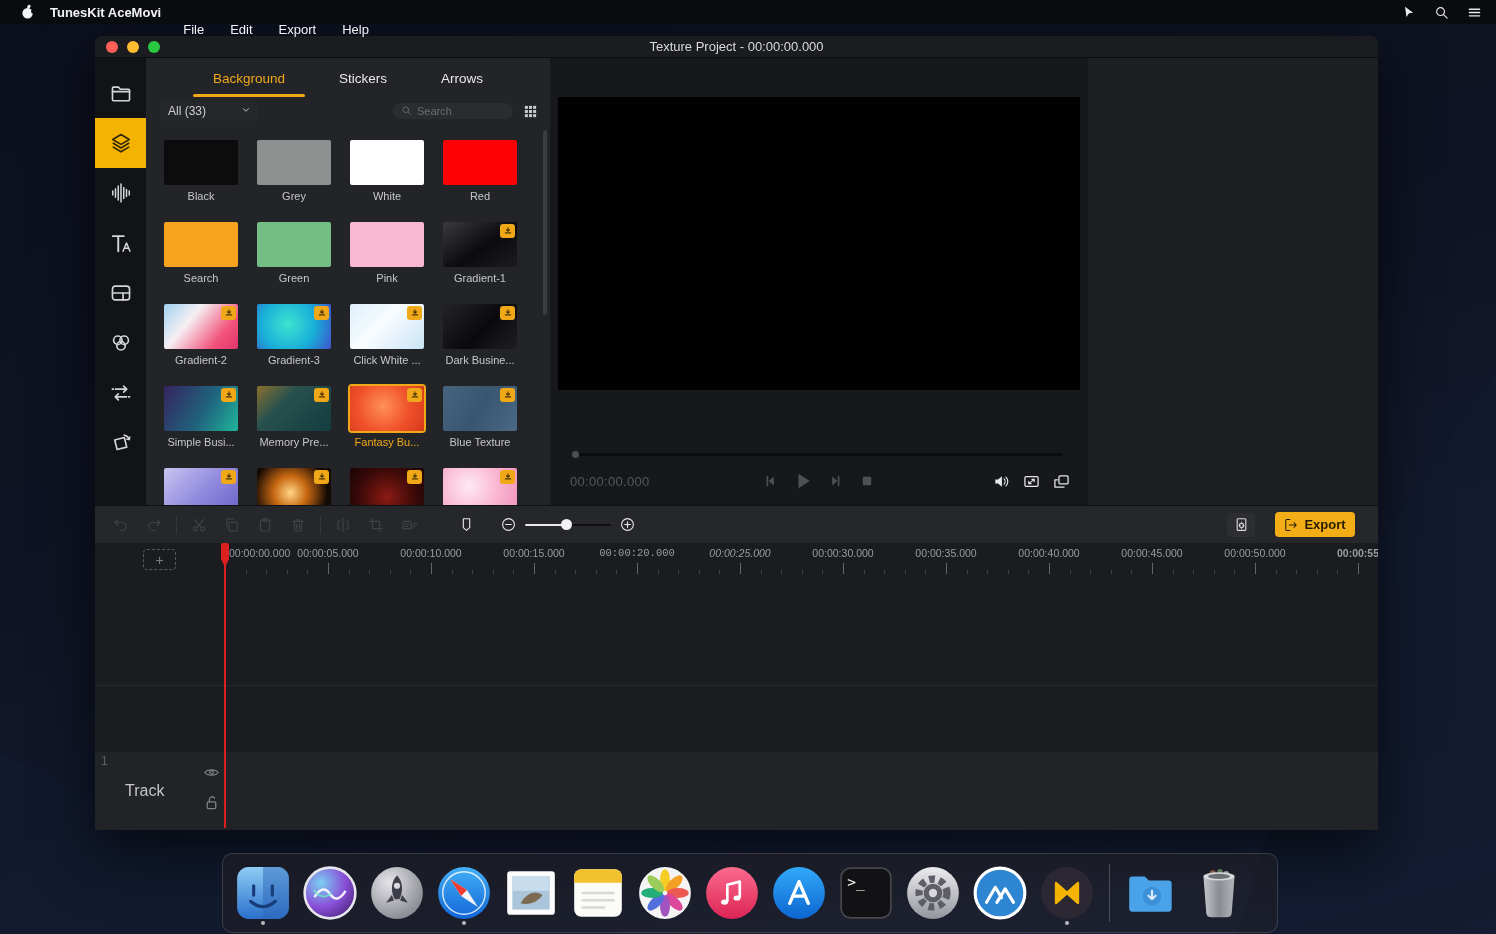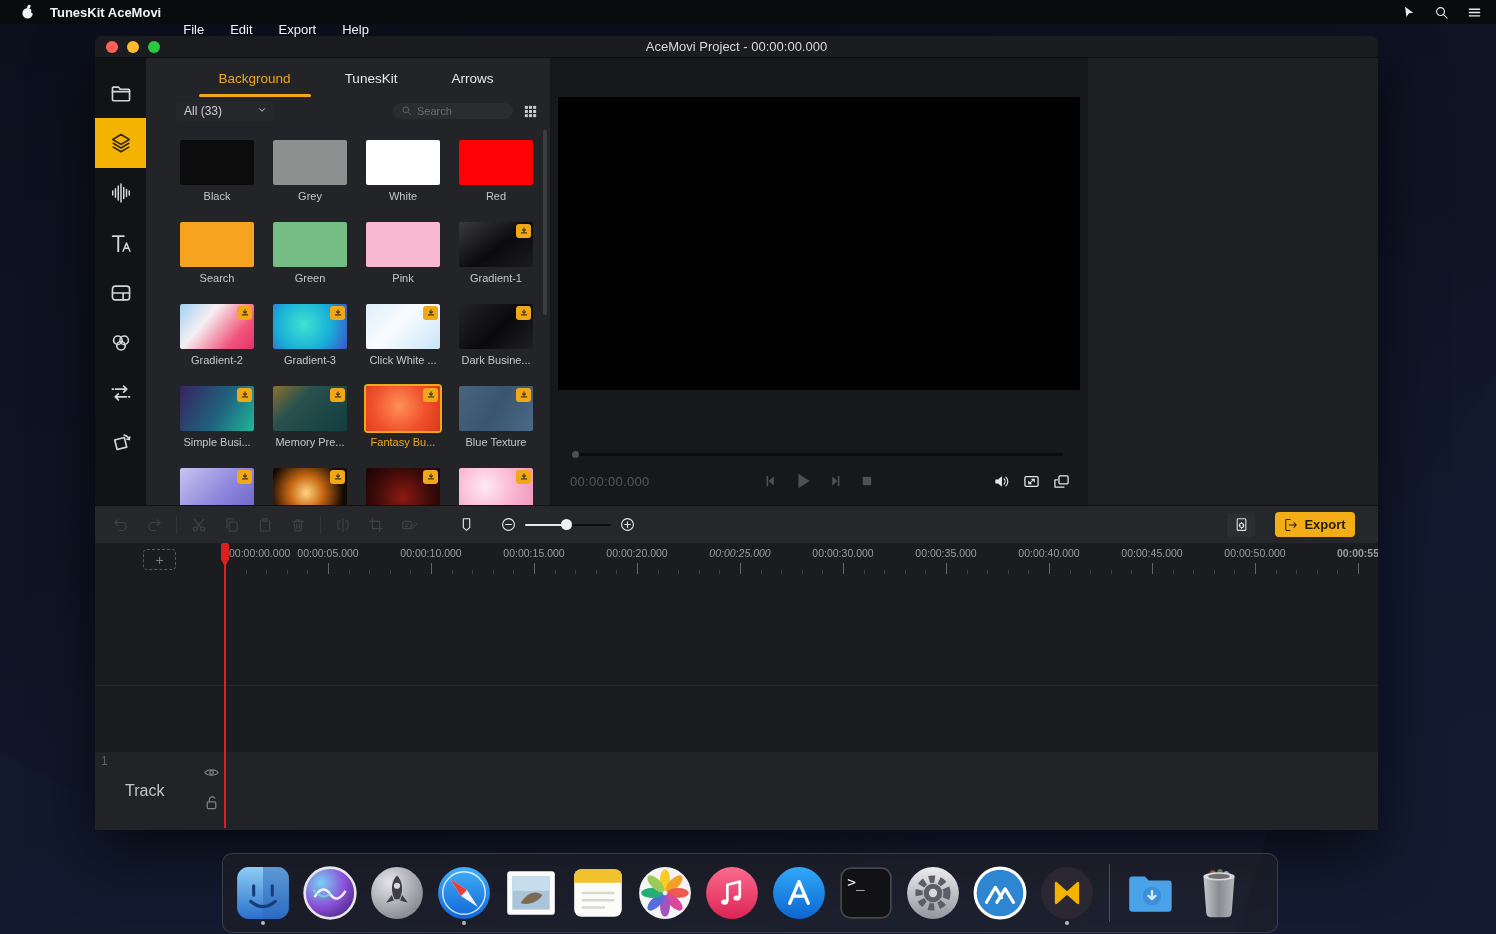--- a/index.html
+++ b/index.html
@@ -29,21 +29,21 @@
   .wtitle { position:absolute; left:0; right:0; top:3px; text-align:center; color:#d8d9dc; font-size:13px; }
 
   .main { position:absolute; top:22px; left:0; width:100%; height:447px; display:flex; }
 
   
   .rail { width:51px; background:#121316; padding-top:10px; display:flex; flex-direction:column; }
   .rail-btn { height:50px; display:flex; align-items:center; justify-content:center; color:#d4d5d8; }
   .rail-btn.active { background:#f5b301; color:#332a06; }
 
   
-  .panel { width:404px; background:#232428; position:relative; overflow:hidden;padding-left:16px; }
+  .panel { width:404px; background:#232428; position:relative; overflow:hidden; }
   .tabs { height:40px; display:flex; align-items:center; justify-content:center; gap:46px; }
   .tab { font-size:13.5px; color:#e8e8ea; position:relative; padding:10px 4px; cursor:default; }
   .tab.active { color:#f0a818; }
   .tab.active::after { content:""; position:absolute; left:50%; transform:translateX(-50%); bottom:-1px; width:112px; height:2.5px; background:#f0a818; border-radius:2px; }
   .filter-row { height:26px; display:flex; align-items:center; padding:0 12px 0 14px; }
   .dropdown { display:flex; align-items:center; gap:34px; background:#26272b; border-radius:3px; padding:2px 6px 2px 8px; color:#cfd0d3; font-size:12px; }
   .searchbox { margin-left:auto; display:flex; align-items:center; gap:5px; background:#2b2c30; border-radius:8px; height:16px; width:120px; padding:0 8px; color:#6b6d71; }
   .searchbox input { background:transparent; border:none; outline:none; color:#a9abaf; font-size:11px; width:84px; font-family:inherit; }
   .searchbox input::placeholder { color:#6b6d71; }
   .gridbtn { margin-left:10px; color:#c9cacd; display:flex; }
@@ -159,21 +159,21 @@
           </svg>
         </div>
       </span>
   </div>
 
   <div class="window">
     <div class="titlebar">
       <span class="tl red"></span>
       <span class="tl yel"></span>
       <span class="tl grn"></span>
-      <div class="wtitle">AceMovi Project - 00:00:00.000</div>
+      <div class="wtitle">Texture Project - 00:00:00.000</div>
     </div>
 
     <div class="main">
       <div class="rail" id="rail">
           <div class="rail-btn">
             <svg width="22" height="22" viewBox="0 0 16 16" fill="none" stroke="currentColor" stroke-width="1.2" stroke-linecap="round" stroke-linejoin="round">
               <path d="M1.8 12.9V4.4c0-.4.3-.7.7-.7h3.6l1.3 1.6h6.1c.4 0 .7.3.7.7v6.9c0 .4-.3.7-.7.7H2.5c-.4 0-.7-.3-.7-.7z"></path>
               <path d="M1.8 7h12.4"></path>
             </svg>
           </div>
@@ -218,21 +218,21 @@
             <svg width="22" height="22" viewBox="0 0 16 16" fill="none" stroke="currentColor" stroke-width="1.2" stroke-linecap="round" stroke-linejoin="round">
               <rect x="4.2" y="4.8" width="7.2" height="7.2" transform="rotate(-14 7.8 8.4)"></rect>
               <path d="M10.2 2.2c1.9.5 3.3 1.7 3.9 3.4M14.1 5.6l.3-2M14.1 5.6l-2-.4" stroke-width="1"></path>
             </svg>
           </div>
         </div>
 
       <div class="panel">
         <div class="tabs" id="tabs">
             <div class="tab active">Background</div>
-            <div class="tab">TunesKit</div>
+            <div class="tab">Stickers</div>
             <div class="tab">Arrows</div>
           </div>
         <div class="filter-row">
           <div class="dropdown">
             <span>All (33)</span>
             <span class="chev" id="chev-slot"><svg width="12" height="12" viewBox="0 0 16 16" fill="none" stroke="currentColor" stroke-width="1.2" stroke-linecap="round" stroke-linejoin="round">
                   <path d="M4.5 6.2 8 9.7l3.5-3.5"></path>
                 </svg></span>
           </div>
           <div class="searchbox">
@@ -598,21 +598,21 @@
       <div class="playhead-line"></div>
       <div class="playhead-flag"></div>
     <div class="ruler-label" style="left: 134px;">00:00:00.000</div>
         <div class="tick major" style="left: 130px;"></div>
         <div class="ruler-label" style="left: 233px; transform: translateX(-50%);">00:00:05.000</div>
         <div class="tick major" style="left: 233px;"></div>
         <div class="ruler-label" style="left: 336px; transform: translateX(-50%);">00:00:10.000</div>
         <div class="tick major" style="left: 336px;"></div>
         <div class="ruler-label" style="left: 439px; transform: translateX(-50%);">00:00:15.000</div>
         <div class="tick major" style="left: 439px;"></div>
-        <div class="ruler-label" style="left: 542px; transform: translateX(-50%);">00:00:20.000</div>
+        <div class="ruler-label" style="left: 542px; transform: translateX(-50%); font-family: Liberation Mono, monospace;">00:00:20.000</div>
         <div class="tick major" style="left: 542px;"></div>
         <div class="ruler-label" style="left: 645px; transform: translateX(-50%); font-style: italic;">00:00:25.000</div>
         <div class="tick major" style="left: 645px;"></div>
         <div class="ruler-label" style="left: 748px; transform: translateX(-50%);">00:00:30.000</div>
         <div class="tick major" style="left: 748px;"></div>
         <div class="ruler-label" style="left: 851px; transform: translateX(-50%);">00:00:35.000</div>
         <div class="tick major" style="left: 851px;"></div>
         <div class="ruler-label" style="left: 954px; transform: translateX(-50%);">00:00:40.000</div>
         <div class="tick major" style="left: 954px;"></div>
         <div class="ruler-label" style="left: 1057px; transform: translateX(-50%);">00:00:45.000</div>

